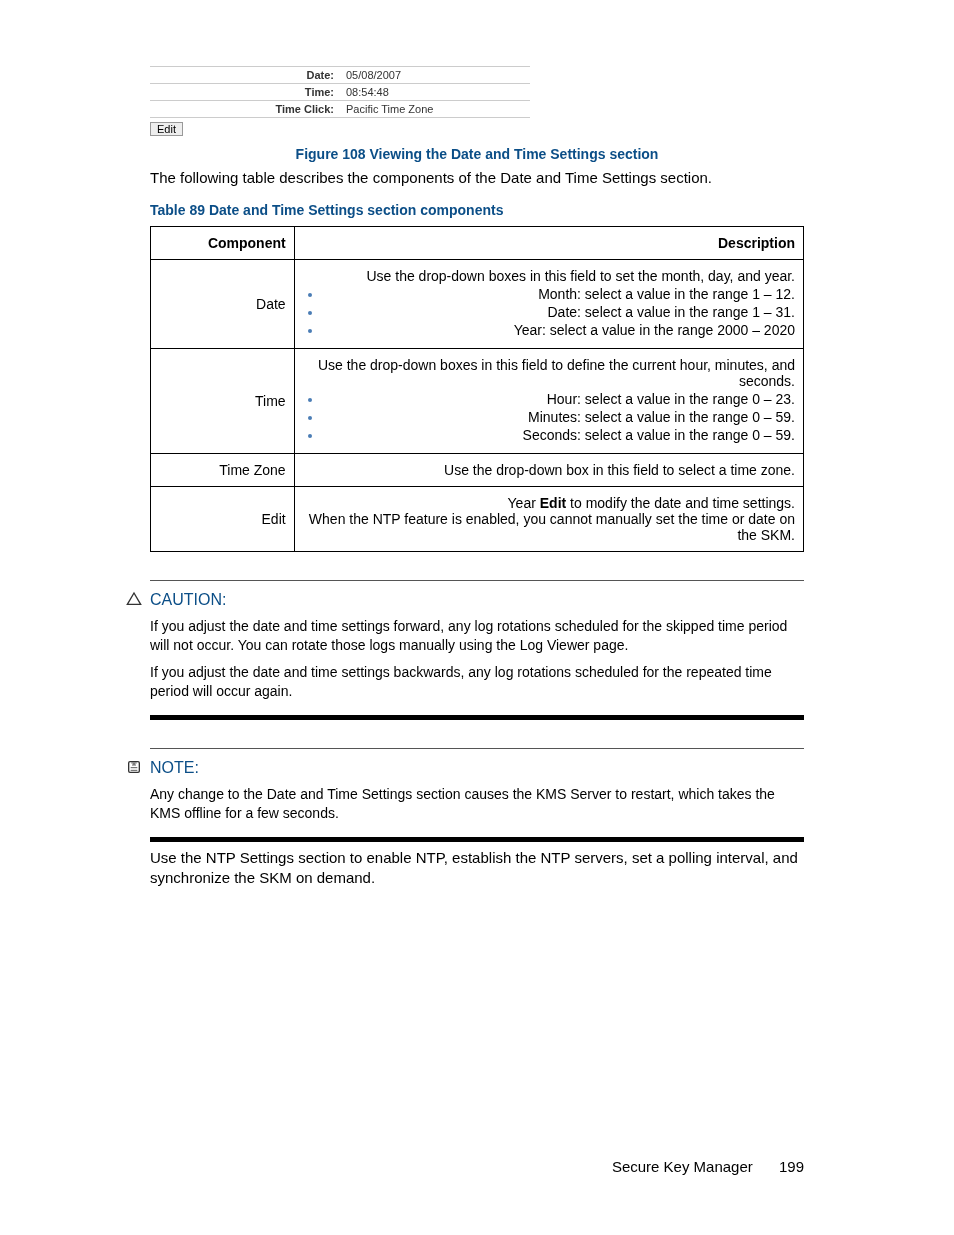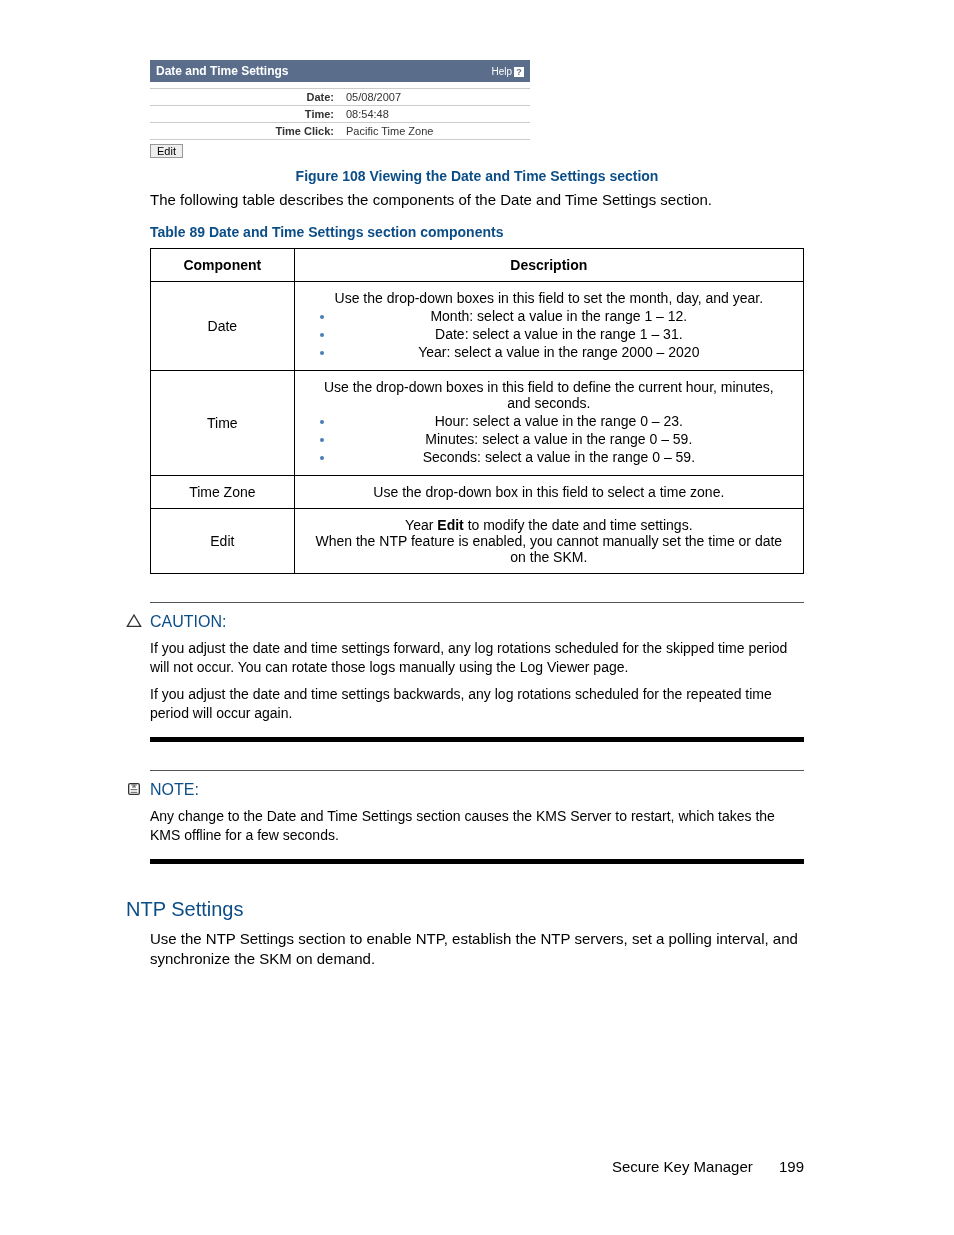--- a/index.html
+++ b/index.html
@@ -90,22 +90,22 @@
     line-height: 1.35;
     margin: 6px 0;
   }
   table.comp {
     width: 100%;
     border-collapse: collapse;
     font-size: 14px;
   }
   table.comp th, table.comp td {
     border: 1px solid #000;
-    padding: 8px 20px;
-    text-align: center;
+    padding: 8px 8px;
+    text-align: right;
     vertical-align: middle;
   }
   table.comp th {
     font-weight: bold;
   }
   table.comp ul {
     margin: 2px 0 0 0;
     padding-left: 20px;
   }
   table.comp li {
@@ -157,26 +157,20 @@
     margin-left: 22px;
   }
   .col1 { width: 22%; }
 </style>
 </head>
 <body>
 
 <div class="page">
 
   <div class="shot">
-    <div class="shot-bar">
-      <span>Date and Time Settings</span>
-      <span class="help">
-        <span>Help</span><span class="help-q">?</span>
-      </span>
-    </div>
     <table class="shot-table">
       <tbody>
           <tr>
         <td class="k">Date:</td>
         <td>05/08/2007</td>
       </tr>
       <tr>
         <td class="k">Time:</td>
         <td>08:54:48</td>
       </tr>
@@ -246,21 +240,20 @@
 
   <div class="admon">
     <svg class="admon-icon" viewBox="0 0 24 24">
         <rect x="4" y="4" width="16" height="16" rx="2" fill="none" stroke="currentColor" stroke-width="2"></rect>
         <path d="M8 6 L16 6 M12 6 L12 9 M9 9 L15 9 M7 13 L17 13 M7 17 L17 17" stroke="currentColor" stroke-width="1.2"></path>
       </svg>
     <div class="admon-head">NOTE:</div>
     <p>Any change to the Date and Time Settings section causes the KMS Server to restart, which takes the KMS offline for a few seconds.</p>
   </div>
 
-  <div class="h2">NTP Settings</div>
   <div class="body-text">Use the NTP Settings section to enable NTP, establish the NTP servers, set a polling interval, and synchronize the SKM on demand.</div>
 
   <div class="footer">
     <span>Secure Key Manager</span>
     <span class="pn">199</span>
   </div>
 
 </div>
 
 </body></html>

